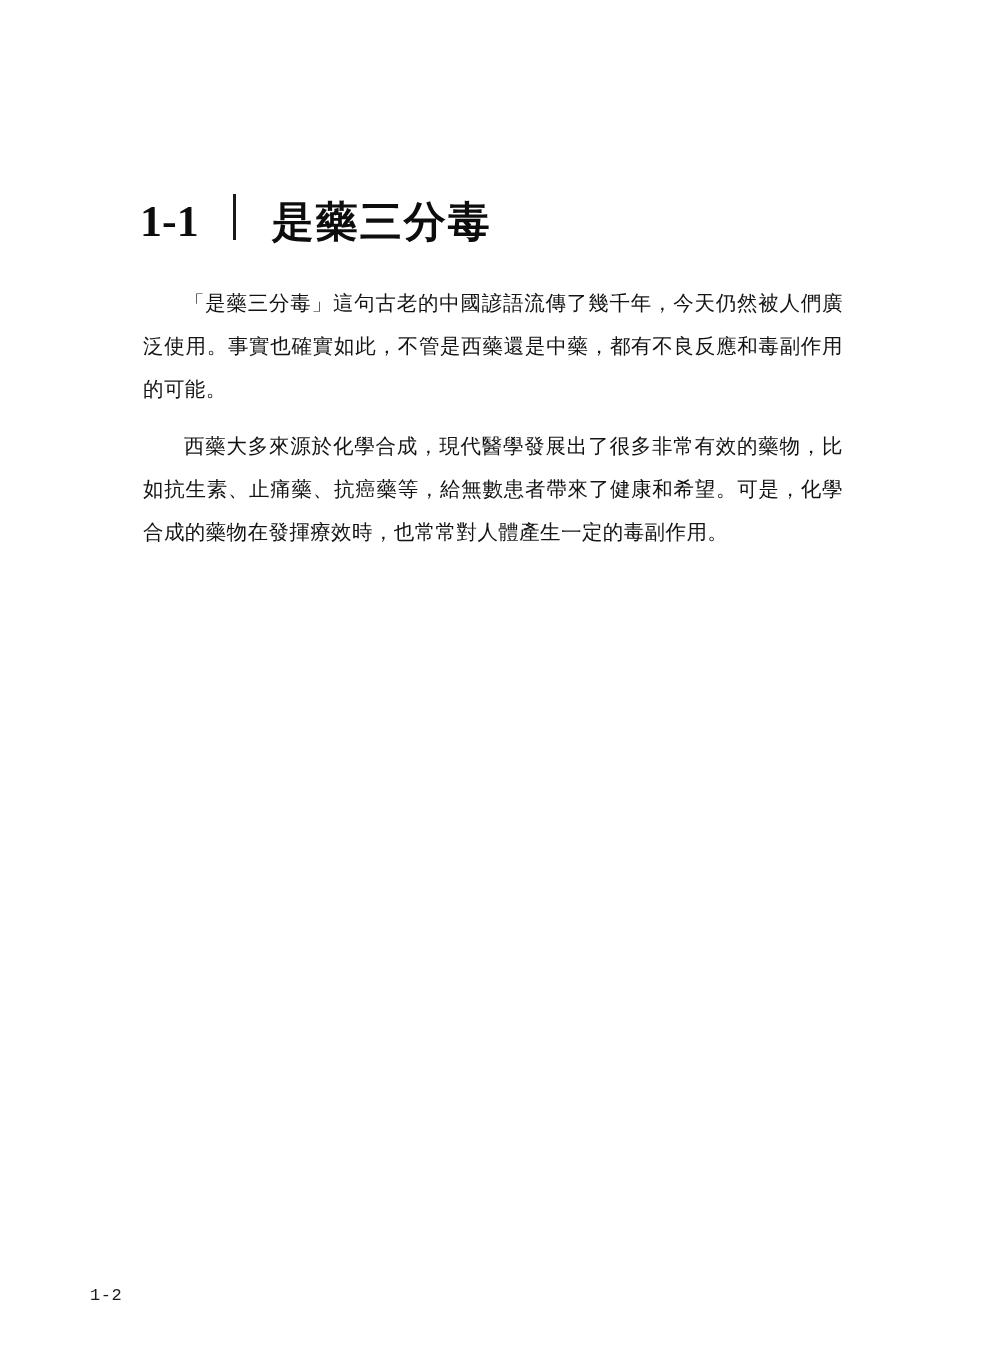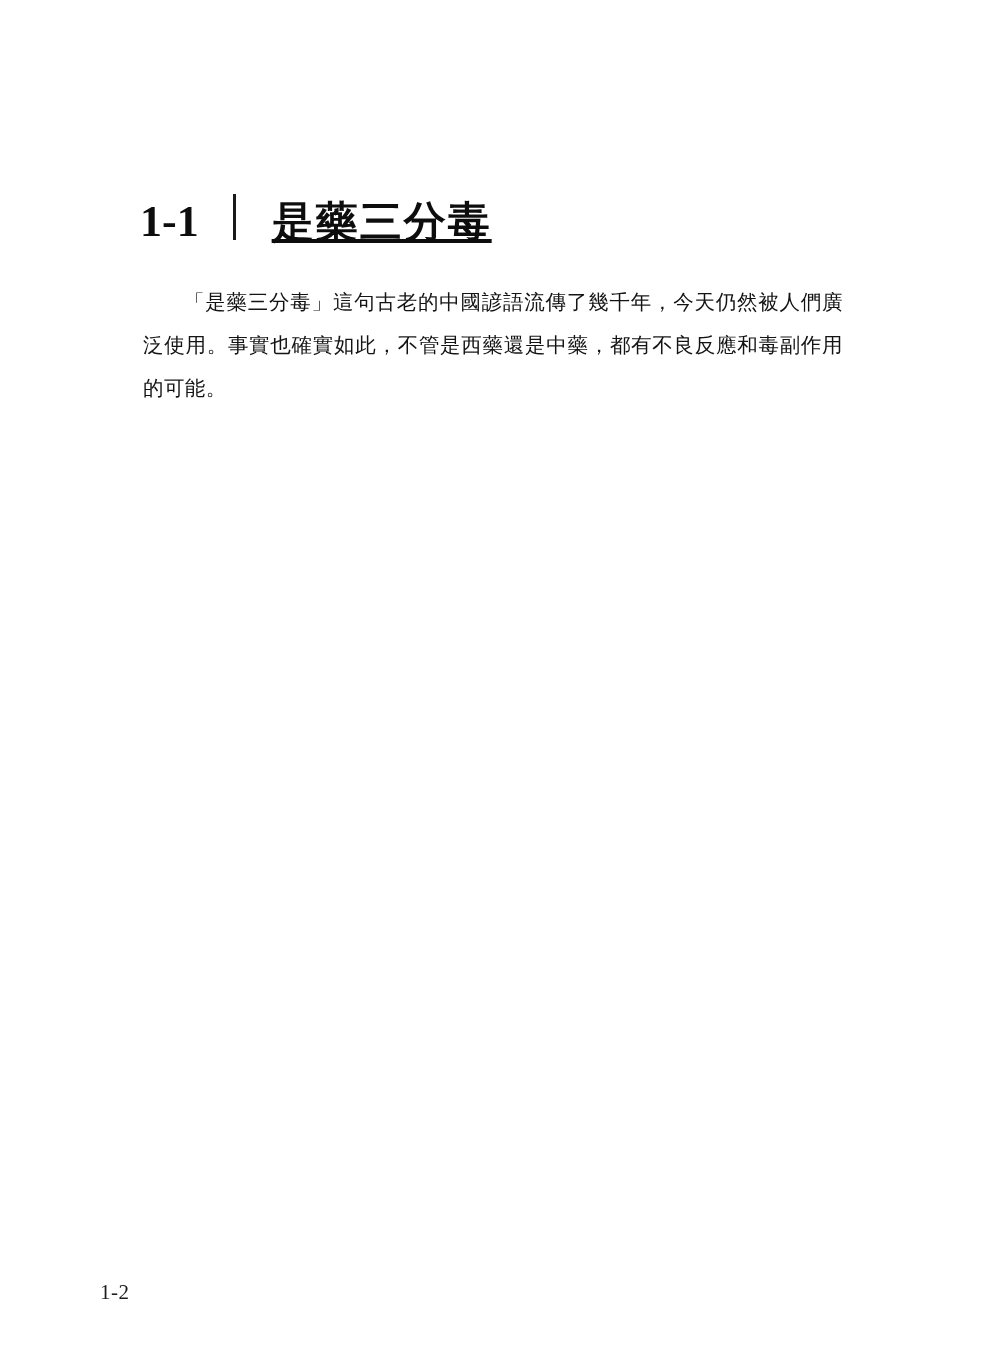--- a/index.html
+++ b/index.html
@@ -75,64 +75,64 @@
     position: relative;
     top: 4px;
   }
   .chapter-title {
     font-family: "DejaVu Serif", "Liberation Serif", serif;
     font-weight: bold;
     font-size: 42px;
     letter-spacing: 2px;
     color: #0d0d0d;
     line-height: 1;
-    text-decoration: underline;
   }
 
   
   .body-text {
     position: absolute;
     top: 282px;
     left: 143px;
     width: 700px;
   }
   .para {
-    font-family: Liberation Mono, monospace;
+    font-family: Liberation Serif, serif;
     font-size: 20.5px;
     line-height: 43px;
     text-align: justify;
     text-justify: inter-ideograph;
     text-indent: 2em;
     margin: 0 0 14px 0;
     color: #131313;
     letter-spacing: 0.4px;
   }
 
   
   .folio {
     position: absolute;
-    left: 100px;
+    left: 90px;
     bottom: 48px;
-    font-family: Liberation Serif, serif;
-    font-size: 21px;
+    font-family: Liberation Mono, monospace;
+    font-size: 17px;
     color: #1b1b1b;
     letter-spacing: 0.5px;
   }
 </style>
 </head>
 <body>
 
 <div class="page">
 
 
   <div class="chapter-head">
     <span class="chapter-num">1-1</span>
     <span class="chapter-rule"></span>
     <span class="chapter-title">是藥三分毒</span>
   </div>
 
   <div class="body-text">
     <p class="para">「是藥三分毒」這句古老的中國諺語流傳了幾千年，今天仍然被人們廣泛使用。事實也確實如此，不管是西藥還是中藥，都有不良反應和毒副作用的可能。</p>
+    <p class="para">西藥大多來源於化學合成，現代醫學發展出了很多非常有效的藥物，比如抗生素、止痛藥、抗癌藥等，給無數患者帶來了健康和希望。可是，化學合成的藥物在發揮療效時，也常常對人體產生一定的毒副作用。</p>
   </div>
 
   <div class="folio">1-2</div>
 
 </div>
 
 </body></html>

